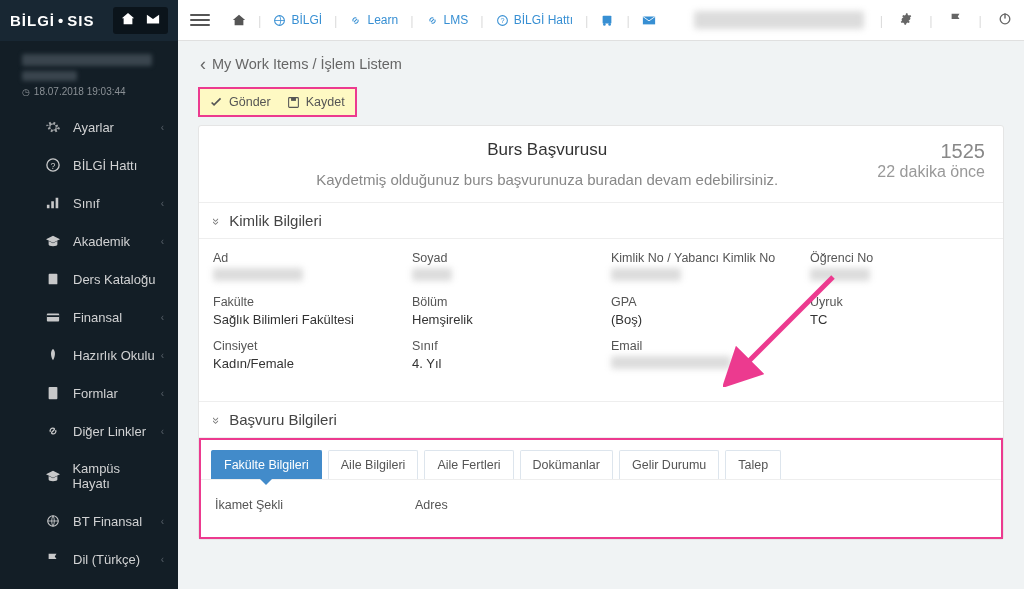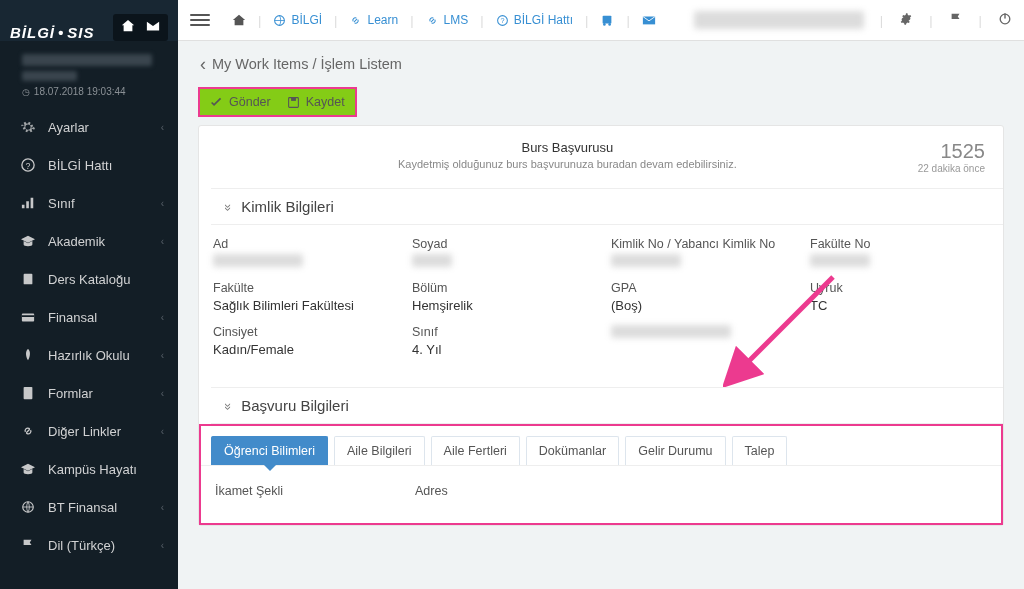--- a/index.html
+++ b/index.html
@@ -1,32 +1,32 @@
 <!DOCTYPE html>
 <html><head>
   <meta charset="utf-8">
   <style>
     * { margin: 0; padding: 0; box-sizing: border-box; }
     body { font-family: -apple-system, BlinkMacSystemFont, "Segoe UI", Helvetica, Arial, sans-serif; font-size: 13px; color: #555; background: #f0f3f4; width: 1024px; height: 589px; overflow: hidden; position: relative; }
     
     
     .sidebar { position: absolute; left: 0; top: 0; width: 178px; height: 589px; background: #131e26; color: #a6a7a8; }
-    .sidebar-header { display: flex; align-items: flex-end; padding: 0 10px; height: 41px; background: #182733; font-style: italic; }
+    .sidebar-header { display: flex; align-items: center; padding: 0 10px; height: 41px; background: #182733; }
     .logo { font-size: 15px; font-weight: 700; letter-spacing: 1px; color: #fff; flex: 1; }
     .logo .dot::before { content:"•"; margin: 0 3px; }
     .header-icons-right { display: flex; align-items: center; background: #0b141b; padding: 5px 8px; border-radius: 3px; gap: 11px; }
     .header-icons-right svg { fill: #fff; }
     .userblock { padding: 13px 15px 5px 22px; }
     .user-line1, .user-line2 { background: #3a454e; height: 10px; border-radius: 2px; margin-bottom: 5px; filter: blur(2px); }
     .user-line1 { width: 130px; height: 12px; }
     .user-line2 { width: 55px; height: 10px; }
     .timestamp { font-size: 10px; color: #8b9196; display: flex; align-items: flex-end; gap: 4px; margin-top: 3px; }
     .timestamp::before { content: "◷"; font-size: 9px; }
     .nav { list-style: none; margin-top: 6px; }
-    .nav-item { display: flex; align-items: center; padding: 11px 20px; font-size: 13px; color: #d1d2d3; cursor: pointer; position: relative; }
+    .nav-item { display: flex; align-items: center; padding: 11px 20px; font-size: 13px; color: #d1d2d3; cursor: pointer; position: relative; margin-left: 25px; }
     .nav-item .nav-icon { width: 16px; height: 16px; margin-right: 12px; display: inline-flex; align-items: center; justify-content: center; }
     .nav-item .nav-icon svg { fill: #c7c8c9; }
     .nav-item .chev { position: absolute; right: 14px; top: 50%; transform: translateY(-50%); font-size: 10px; color: #586069; }
 
     
     .topbar { position: absolute; left: 178px; top: 0; right: 0; height: 41px; background: #fff; border-bottom: 1px solid #e0e0e0; display: flex; align-items: center; padding: 0 12px; }
     .hamburger { width: 20px; cursor: pointer; margin-right: 18px; }
     .hamburger div { height: 2px; background: #555; margin: 3px 0; border-radius: 1px; }
     .topnav { display: flex; align-items: center; gap: 6px; flex: 1; }
     .topnav-item { display: flex; align-items: center; gap: 5px; color: #378fd3; font-size: 12px; padding: 0 4px; cursor: pointer; }
@@ -37,33 +37,33 @@
     .user-blur { width: 170px; height: 18px; background: #dcdcdc; filter: blur(3px); border-radius: 2px; }
     .topbar-right svg { fill: #666; cursor: pointer; }
 
     
     .main { position: absolute; left: 178px; top: 41px; right: 0; bottom: 0; padding: 0 20px; overflow-y: hidden; }
     .breadcrumb { padding: 14px 0 14px 2px; color: #666; font-size: 14.5px; display: flex; align-items: center; gap: 4px; }
     .breadcrumb::before { content: "‹"; font-size: 18px; line-height: 1; margin-right: 2px; }
     
     .panel { background: #fff; border: 1px solid #e5e5e5; border-radius: 3px; margin-bottom: 10px; }
     
-    .action-bar { display: inline-flex; border: 2.5px solid #ec3a8f; padding: 6px 10px; background: #84cc16; margin-bottom: 8px; gap: 16px; }
+    .action-bar { display: inline-flex; border: 2.5px solid #ec3a8f; padding: 6px 10px; background: #fef9c3; margin-bottom: 8px; gap: 16px; }
     .action-btn { display: flex; align-items: center; gap: 6px; color: #555; font-size: 12.5px; cursor: pointer; }
     .action-btn svg { fill: #555; }
 
     .title-block { padding: 14px 18px; display: flex; align-items: flex-start; position: relative; }
     .title-center { flex: 1; text-align: center; }
-    .title-center h2 { font-size: 13px; font-weight: 400; color: #333; }
-    .title-center p { font-size: 11px; color: #888; margin-top: 3px; }
+    .title-center h2 { font-size: 17px; font-weight: 400; color: #333; }
+    .title-center p { font-size: 15px; color: #888; margin-top: 11px; }
     .title-right { text-align: right; }
     .title-right .num { font-size: 20px; color: #888; font-weight: 300; }
-    .title-right .ago { font-size: 10px; color: #999; }
-
-    .section-header { padding: 9px 14px; border-top: 1px solid #eee; border-bottom: 1px solid #eee; font-size: 15px; color: #444; display: flex; align-items: center; gap: 6px; cursor: pointer; margin-left: 12px; }
+    .title-right .ago { font-size: 16px; color: #999; }
+
+    .section-header { padding: 9px 14px; border-top: 1px solid #eee; border-bottom: 1px solid #eee; font-size: 15px; color: #444; display: flex; align-items: center; gap: 6px; cursor: pointer; }
     .section-header::before { content: ""; width: 0; height: 0; border-left: 4px solid transparent; border-right: 4px solid transparent; border-top: 5px solid #666; display: inline-block; position: relative; }
     .section-header .dbl-chev::before { content: "»"; transform: rotate(90deg); display: inline-block; font-size: 13px; color: #777; margin-right: 3px; }
     .section-header::before { content: none; }
 
     .kim-grid { display: grid; grid-template-columns: 1fr 1fr 1fr 1fr; padding: 12px 14px 18px; gap: 0 20px; }
     .kfield .klabel { font-size: 12.5px; color: #555; margin-bottom: 3px; }
     .kfield .kvalue { font-size: 13px; color: #333; margin-bottom: 10px; min-height: 17px; }
     .blurred { background: #dcdcdc; filter: blur(3px); border-radius: 2px; display: inline-block; height: 13px; }
 
     .app-section { border: 2.5px solid #ec3a8f; }
@@ -342,21 +342,21 @@
         </div>
       <div class="kfield">
           <div class="klabel">Soyad</div>
           <div class="kvalue"><span class="blurred" style="width:40px"></span></div>
         </div>
       <div class="kfield">
           <div class="klabel">Kimlik No / Yabancı Kimlik No</div>
           <div class="kvalue"><span class="blurred" style="width:70px"></span></div>
         </div>
       <div class="kfield">
-          <div class="klabel">Fakülte No</div>
+          <div class="klabel">Öğrenci No</div>
           <div class="kvalue"><span class="blurred" style="width:60px"></span></div>
         </div>
       <div class="kfield">
           <div class="klabel">Fakülte</div>
           <div class="kvalue">Sağlık Bilimleri Fakültesi</div>
         </div>
       <div class="kfield">
           <div class="klabel">Bölüm</div>
           <div class="kvalue">Hemşirelik</div>
         </div>
@@ -370,33 +370,34 @@
         </div>
       <div class="kfield">
           <div class="klabel">Cinsiyet</div>
           <div class="kvalue">Kadın/Female</div>
         </div>
       <div class="kfield">
           <div class="klabel">Sınıf</div>
           <div class="kvalue">4. Yıl</div>
         </div>
       <div class="kfield">
+          <div class="klabel">Email</div>
           <div class="kvalue"><span class="blurred" style="width:120px"></span></div>
         </div>
       <div class="kfield"></div>
     </div>
 
     <div class="section-header">
         <span class="dbl-chev"></span>
         <span>Başvuru Bilgileri</span>
       </div>
 
     <div class="app-section">
       <div class="tabs">
-        <div class="tab active"><span>Öğrenci Bilimleri</span></div>
+        <div class="tab active"><span>Fakülte Bilgileri</span></div>
         <div class="tab"><span>Aile Bilgileri</span></div>
         <div class="tab"><span>Aile Fertleri</span></div>
         <div class="tab"><span>Dokümanlar</span></div>
         <div class="tab"><span>Gelir Durumu</span></div>
         <div class="tab"><span>Talep</span></div>
       </div>
       <div class="tab-body">
         <div class="form-row">
           <div class="form-col1">
             <label class="flabel">İkamet Şekli</label>

